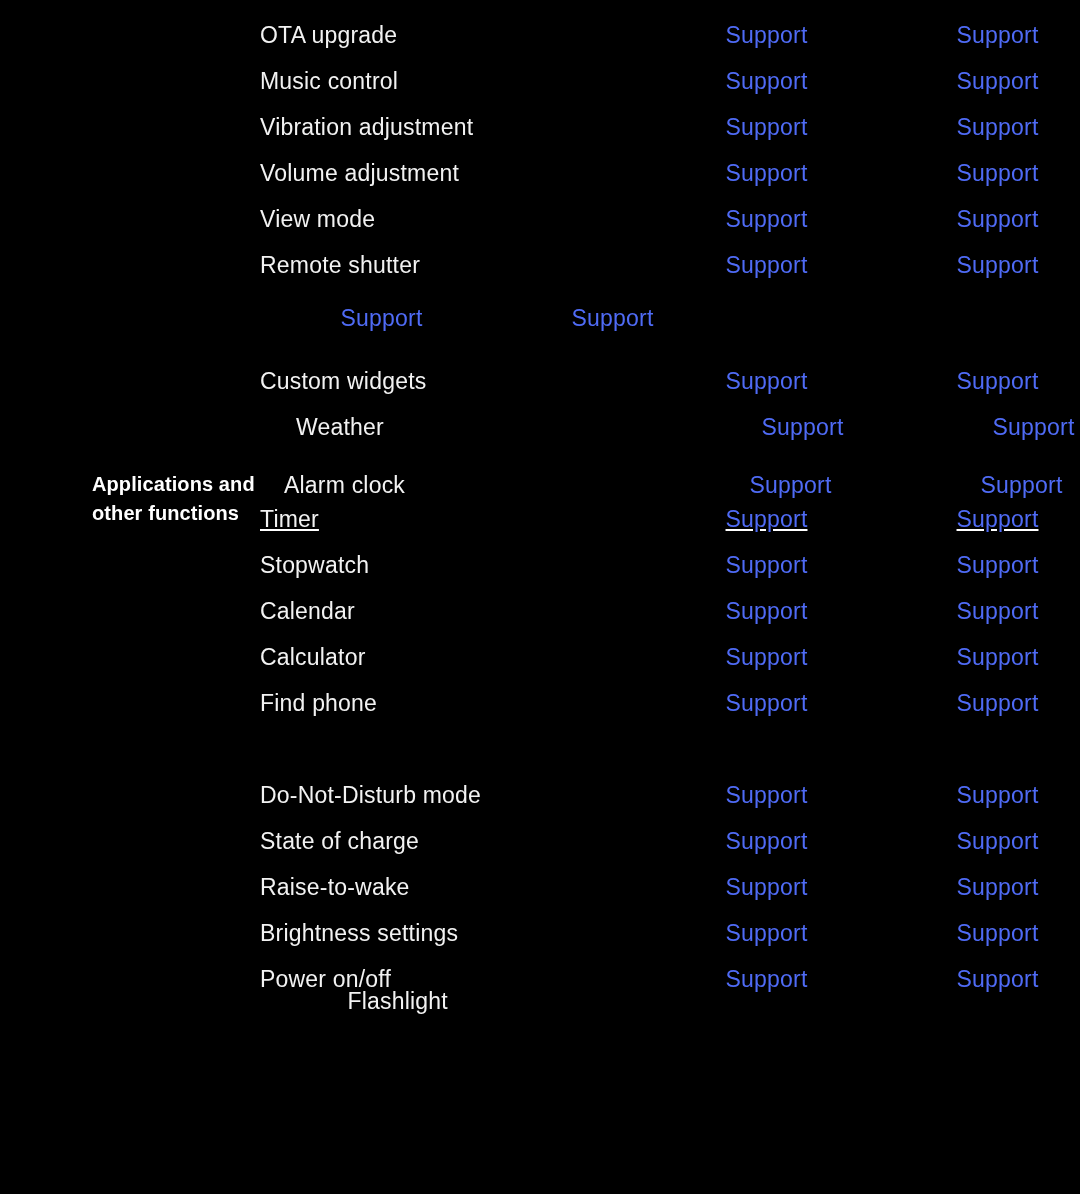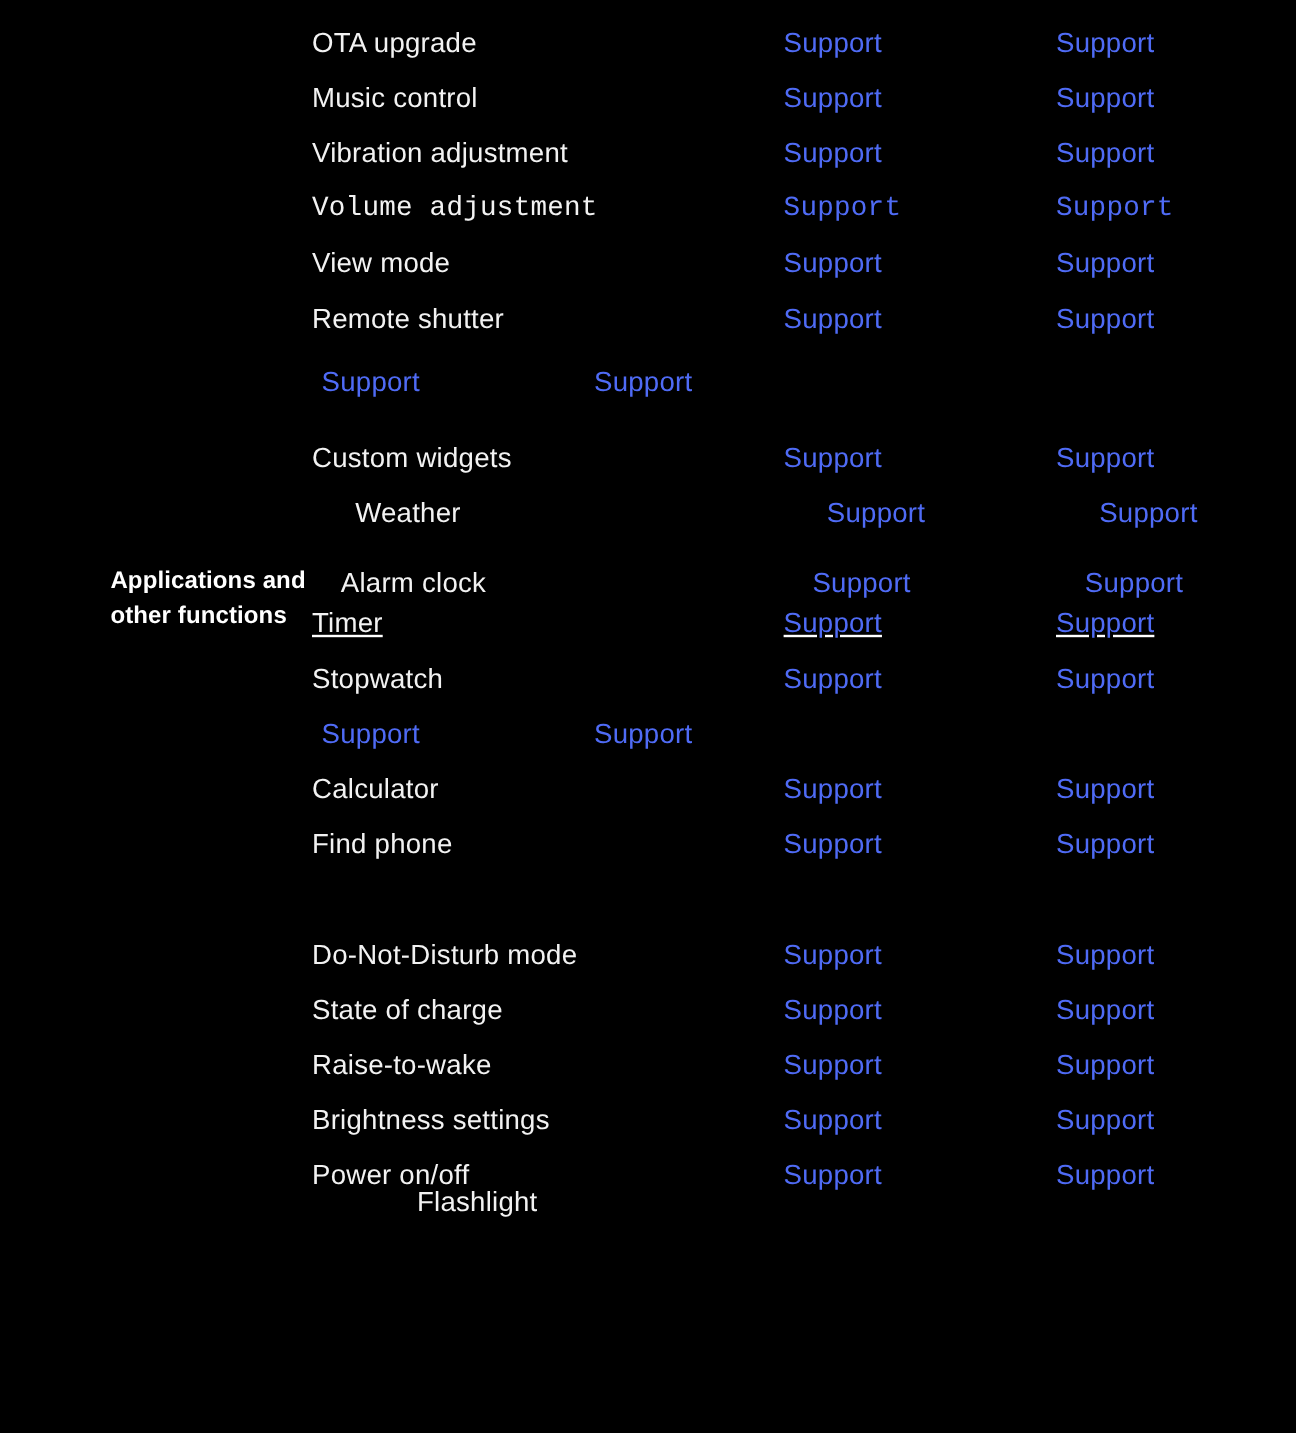--- a/index.html
+++ b/index.html
@@ -55,21 +55,21 @@
     letter-spacing: 0.2px;
   }
 
   .col-val {
     flex: 0 0 235px;
     width: 235px;
     box-sizing: border-box;
     font-size: 23px;
     letter-spacing: 0.2px;
     color: #4f6bf5;
-    text-align: left;
+    text-align: center;
   }
 
   .col-val.v1 { padding-left: 8px; }
   .col-val.v2 { padding-left: 0px; }
 
   .group-cell-wrap {
     position: absolute;
     left: 0;
     top: 470px;
     width: 260px;
@@ -100,21 +100,21 @@
         <div class="col-feature">Music control</div>
         <div class="col-val v1" style="color: rgb(79, 107, 245);">Support</div>
         <div class="col-val v2" style="color: rgb(79, 107, 245);">Support</div>
       </div>
       <div class="row" style="position: absolute; top: 104px; left: 0px; height: 46px;">
         <div class="col-group"></div>
         <div class="col-feature">Vibration adjustment</div>
         <div class="col-val v1" style="color: rgb(79, 107, 245);">Support</div>
         <div class="col-val v2" style="color: rgb(79, 107, 245);">Support</div>
       </div>
-      <div class="row" style="position: absolute; top: 150px; left: 0px; height: 46px; font-family: Liberation Mono, monospace;">
+      <div class="row" style="position: absolute; top: 150px; left: 0px; height: 46px;">
         <div class="col-group"></div>
         <div class="col-feature">Volume adjustment</div>
         <div class="col-val v1" style="color: rgb(79, 107, 245);">Support</div>
         <div class="col-val v2" style="color: rgb(79, 107, 245);">Support</div>
       </div>
       <div class="row" style="position: absolute; top: 196px; left: 0px; height: 46px;">
         <div class="col-group"></div>
         <div class="col-feature">View mode</div>
         <div class="col-val v1" style="color: rgb(79, 107, 245);">Support</div>
         <div class="col-val v2" style="color: rgb(79, 107, 245);">Support</div>
@@ -155,20 +155,21 @@
         <div class="col-val v2" style="color: rgb(79, 107, 245);">Support</div>
       </div>
       <div class="row" style="position: absolute; top: 542px; left: 0px; height: 46px;">
         <div class="col-group"></div>
         <div class="col-feature">Stopwatch</div>
         <div class="col-val v1" style="color: rgb(79, 107, 245);">Support</div>
         <div class="col-val v2" style="color: rgb(79, 107, 245);">Support</div>
       </div>
       <div class="row" style="position: absolute; top: 588px; left: 0px; height: 46px;">
         <div class="col-group"></div>
+        <div class="col-feature">Calendar</div>
         <div class="col-val v1" style="color: rgb(79, 107, 245);">Support</div>
         <div class="col-val v2" style="color: rgb(79, 107, 245);">Support</div>
       </div>
       <div class="row" style="position: absolute; top: 634px; left: 0px; height: 46px;">
         <div class="col-group"></div>
         <div class="col-feature">Calculator</div>
         <div class="col-val v1" style="color: rgb(79, 107, 245);">Support</div>
         <div class="col-val v2" style="color: rgb(79, 107, 245);">Support</div>
       </div>
       <div class="row" style="position: absolute; top: 680px; left: 0px; height: 46px;">

